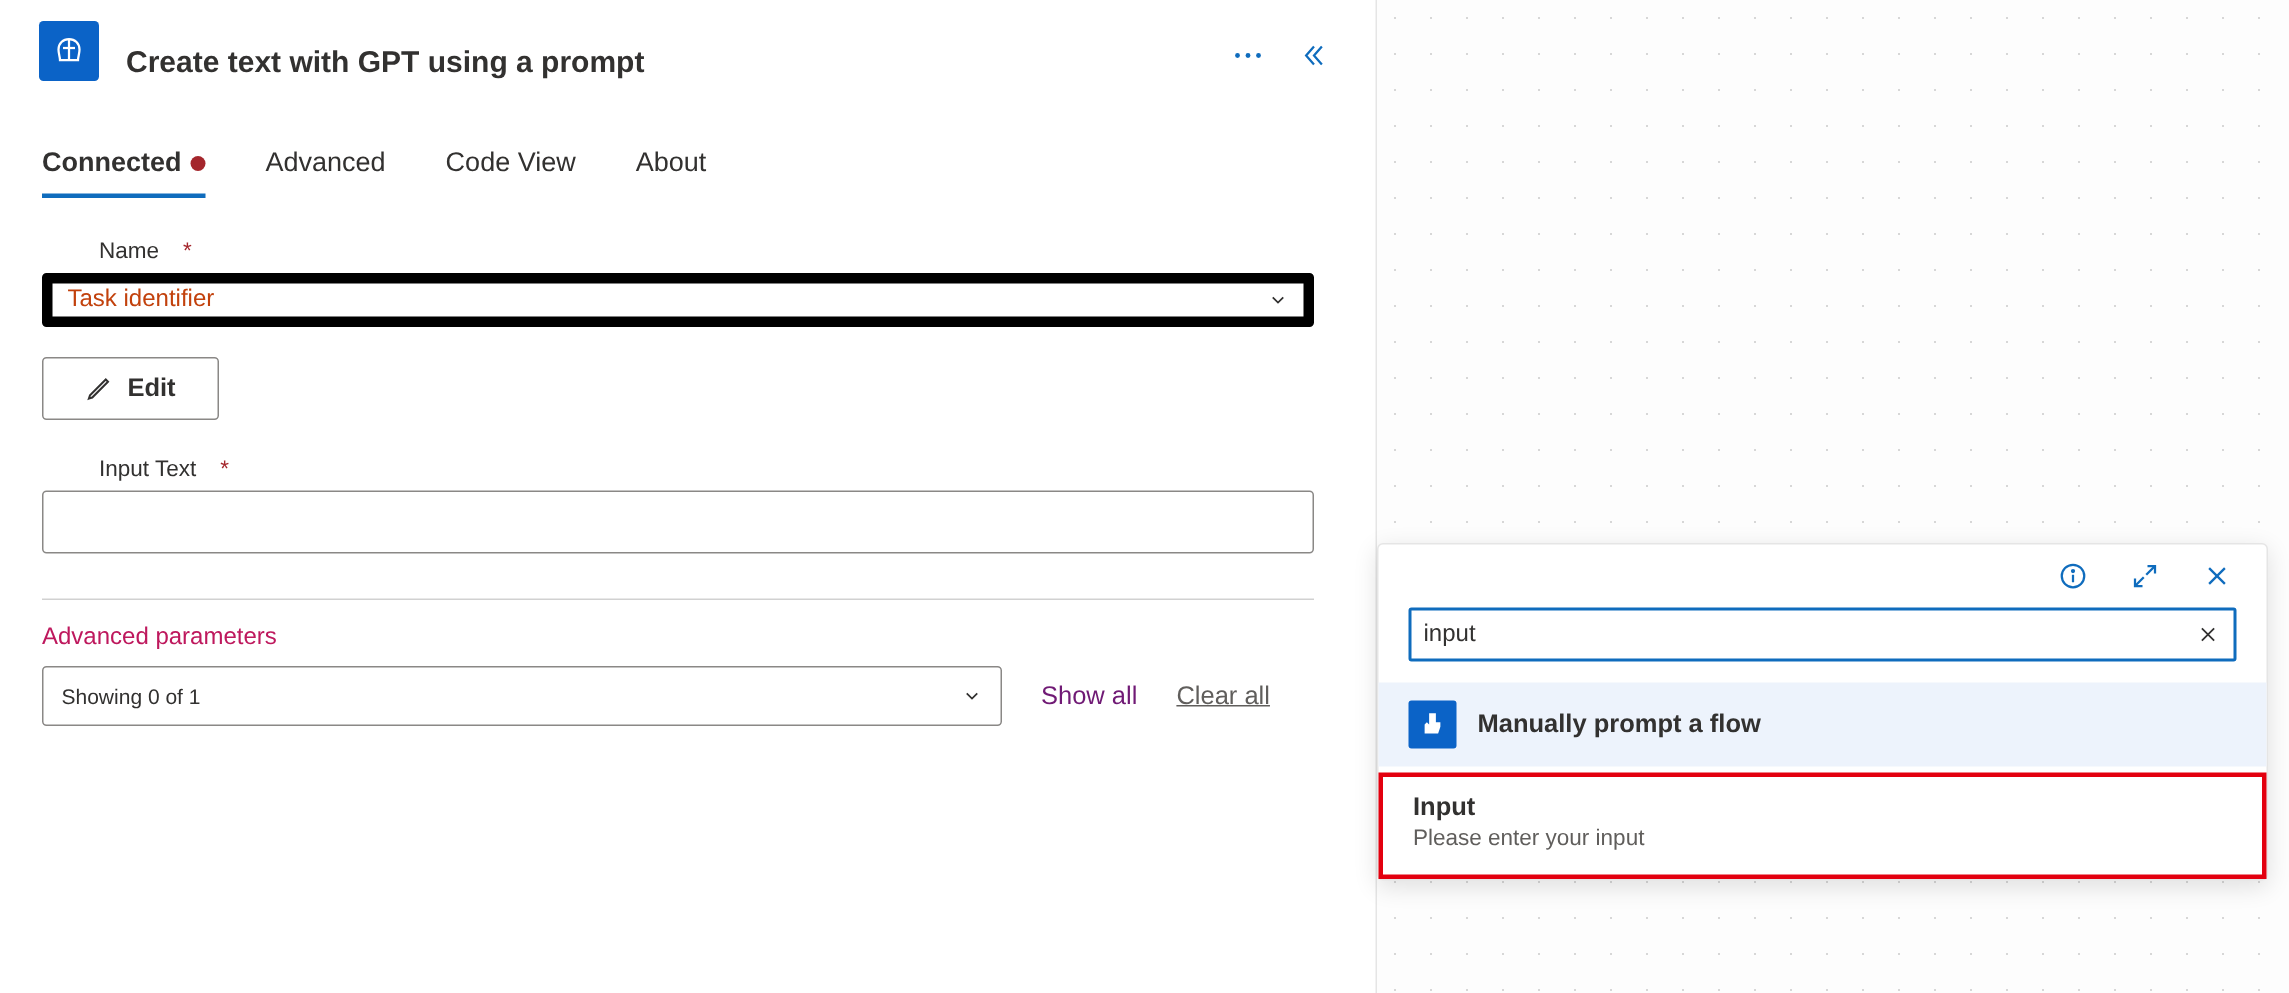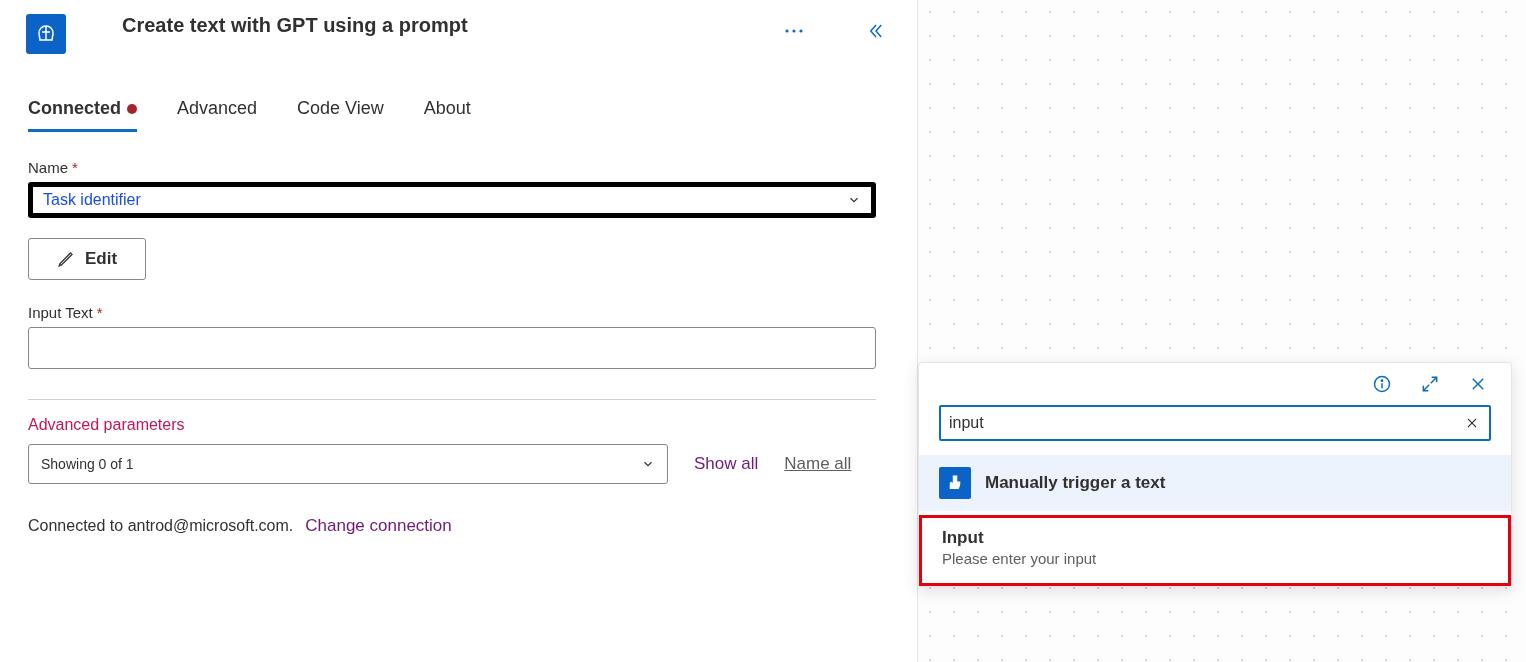--- a/index.html
+++ b/index.html
@@ -1,31 +1,31 @@
 <!DOCTYPE html>
 <html><head>
 <meta charset="utf-8">
 <style>
   * { box-sizing: border-box; margin: 0; padding: 0; font-family: "Segoe UI", -apple-system, sans-serif; }
   body { background: #fff; width: 1526px; height: 662px; overflow: hidden; display: flex; }
   .left-panel { width: 918px; height: 100%; border-right: 1px solid #e5e5e5; padding: 14px 0 0 0; position: relative; }
-  .panel-header { display: flex; align-items: flex-start; padding: 0 24px 0 26px; gap: 38px; }
+  .panel-header { display: flex; align-items: flex-end; padding: 0 24px 0 26px; }
   .action-icon { width: 40px; height: 40px; background: #0b63c7; border-radius: 3px; display: flex; align-items: center; justify-content: center; flex-shrink: 0; }
   .action-title { font-size: 20px; font-weight: 600; color: #323130; margin-left: 18px; flex: 1; }
   .more-btn { width: 34px; height: 34px; display: flex; align-items: center; justify-content: center; color: #0f6cbd; cursor: pointer; }
   .collapse-btn { width: 34px; height: 34px; display: flex; align-items: center; justify-content: center; color: #0f6cbd; cursor: pointer; margin-left: 10px; }
   .tabs { display: flex; gap: 40px; padding: 0 28px; margin-top: 44px; border-bottom: 0; }
   .tab { font-size: 18px; padding-bottom: 12px; color: #323130; cursor: pointer; position: relative; display: flex; align-items: center; gap: 6px; }
   .tab.active { font-weight: 600; }
   .tab.active::after { content:''; position:absolute; left:0; right:0; bottom:-1px; height:3px; background:#0f6cbd; }
   .dot-indicator { width: 10px; height: 10px; background:#a4262c; border-radius:50%; }
   .form-body { padding: 28px 28px 0 28px; }
-  .field-label { font-size: 15px; color: #323130; margin-bottom: 6px; display:flex; align-items:center; gap:4px; }
+  .field-label { font-size: 15px; color: #323130; margin-bottom: 6px; display:flex; align-items:center; gap:16px;margin-left:38px; }
   .req { color:#a4262c; }
-  .select-box { width: 848px; height: 36px; border: 5px solid #000000; border-radius: 3px; display:flex; align-items:center; padding: 0 10px; justify-content:space-between; cursor:pointer; font-size:16px; color:#1d4ed8; }
+  .select-box { width: 848px; height: 36px; border: 7px solid #000000; border-radius: 3px; display:flex; align-items:center; padding: 0 10px; justify-content:space-between; cursor:pointer; font-size:16px; color:#c2410c; }
   .chevron { width:14px; height:14px; }
   .edit-btn { margin-top: 20px; width: 118px; height: 42px; border:1px solid #8a8886; border-radius:3px; background:#fff; display:flex; align-items:center; justify-content:center; gap:10px; font-size:17px; font-weight:600; color:#323130; cursor:pointer; }
   .input-text-box { width: 848px; height: 42px; border:1px solid #8a8886; border-radius:3px; background:#fff; }
   .divider { width: 848px; height:1px; background:#d1d1d1; margin: 30px 0 16px 0; }
   .adv-section { width: 848px; }
   .adv-label { font-size:16px; color:#be185d; margin-bottom:10px; }
   .adv-row { display:flex; align-items:center; gap:26px; }
   .adv-select { flex:0 0 640px; height:40px; border:1px solid #8a8886; border-radius:3px; display:flex; align-items:center; justify-content:space-between; padding:0 12px; font-size:14px; color:#323130; cursor:pointer; }
   .link { color:#701a75; font-size:17px; cursor:pointer; }
   .link.muted { color:#605e5c; text-decoration: underline; }
@@ -121,28 +121,24 @@
     <div class="adv-section">
       <div class="adv-label">Advanced parameters</div>
       <div class="adv-row">
         <div class="adv-select">
           <span>Showing 0 of 1</span>
           <svg class="chevron" viewBox="0 0 24 24" fill="none" stroke="#323130" stroke-width="2">
               <path d="M6 9 L12 15 L18 9"></path>
             </svg>
         </div>
         <span class="link">Show all</span>
-        <span class="link muted">Name all</span>
+        <span class="link muted">Clear all</span>
       </div>
     </div>
 
-    <div class="connected-row">
-      <span>Connected to antrod@microsoft.com.</span>
-      <span class="link">Change connection</span>
-    </div>
   </div>
 </div>
 
 <div class="right-canvas">
   <div class="popup">
 
     <div class="popup-toolbar">
       <div class="tool-icon">
         <svg width="20" height="20" viewBox="0 0 24 24" fill="none" stroke="#0f6cbd" stroke-width="1.8">
             <circle cx="12" cy="12" r="9"></circle>
@@ -175,20 +171,20 @@
             </svg>
         </div>
       </div>
     </div>
     <div class="section-row">
       <div class="section-icon">
         <svg width="18" height="18" viewBox="0 0 24 24" fill="#fff">
             <path d="M9 2 L9 12 L7 10 L5 12 L5 20 L17 20 L19 14 L19 10 L15 10 L15 2 Z"></path>
           </svg>
       </div>
-      <div class="section-title">Manually trigger a text</div>
+      <div class="section-title">Manually prompt a flow</div>
     </div>
     <div class="result-row">
       <div class="result-title">Input</div>
       <div class="result-desc">Please enter your input</div>
     </div>
   </div>
 </div>
 
 </body></html>

